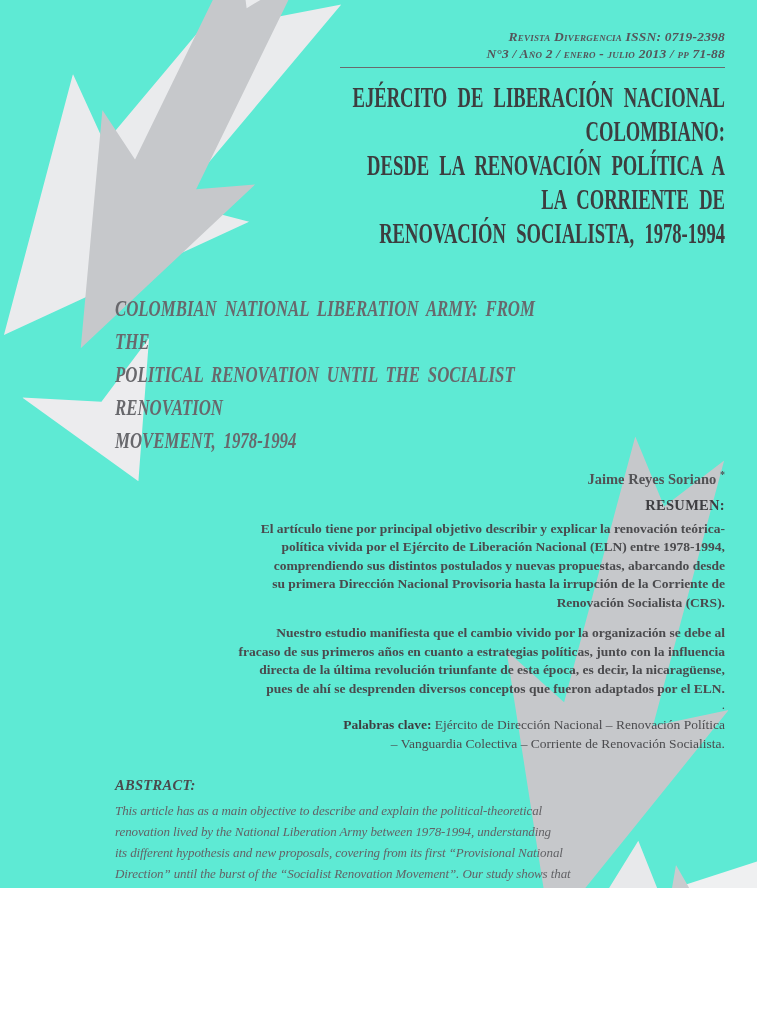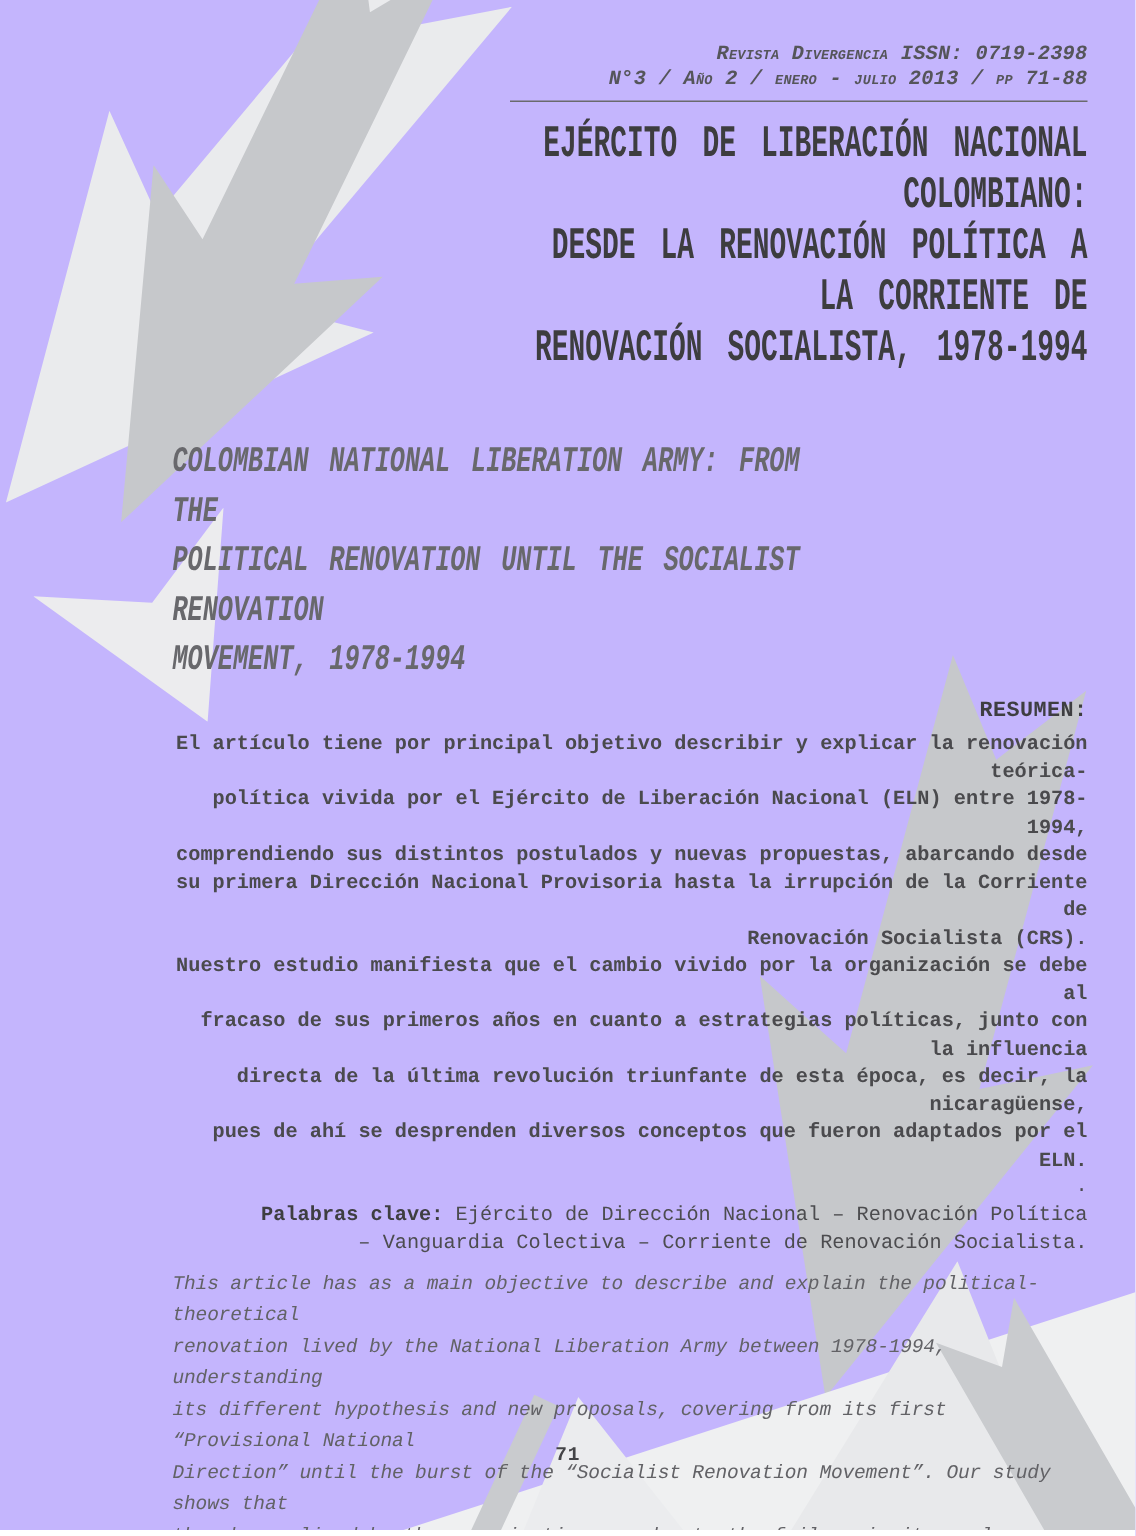--- a/index.html
+++ b/index.html
@@ -1,21 +1,21 @@
 <!DOCTYPE html>
 <html><head>
 <meta charset="utf-8">
 <style>
   html,body{margin:0;padding:0;background:#ffffff;}
   .page{
     position:relative;
-    width:757px;height:1020px;
-    background:#c4b5fd;
+    width:757px;height:888px;
+    background:#5eead4;
     overflow:hidden;
-    font-family:Liberation Mono, monospace;
+    font-family:Liberation Serif, serif;
   }
   
   .bg{position:absolute;inset:0;z-index:0;}
   .arrow{
     position:absolute;
     clip-path:polygon(30% 0, 50% 12%, 70% 0, 70% 55%, 100% 48%, 50% 100%, 0 48%, 30% 55%);
   }
   .chev{
     position:absolute;
     clip-path:polygon(0 0, 50% 30%, 100% 0, 50% 100%);
@@ -47,21 +47,21 @@
   .title-en{
     margin:42px 0 0 0;text-align:left;font-style:italic;font-weight:bold;color:#68686c;
     font-size:24px;line-height:33px;word-spacing:.22em;
     transform:scaleX(.70);transform-origin:0 0;white-space:pre-line;
   }
   .author{margin-top:12px;text-align:right;font-weight:bold;font-size:14.5px;color:#525255;}
   .author sup{font-size:10px;color:#525255;}
   .sec-h-right{margin-top:9px;text-align:right;font-weight:bold;font-size:14.5px;color:#3e3e41;letter-spacing:.3px;}
   .res-p{margin:6px 0 0 0;text-align:right;font-weight:bold;color:#4a4a4d;
     font-size:13.5px;line-height:18.5px;white-space:pre-line;}
-  .res-p2{margin-top:0;}
+  .res-p2{margin-top:12px;}
   .dot-line{margin:0;text-align:right;font-size:13px;line-height:14px;color:#4a4a4d;}
   .palabras{margin:4px 0 0 0;text-align:right;font-size:13.5px;line-height:18.5px;color:#4c4c4f;white-space:pre-line;}
   .palabras b{font-weight:bold;color:#3e3e41;}
   .abstract-h{margin-top:24px;text-align:left;font-weight:bold;font-style:italic;
     font-size:14.5px;color:#4a4a4d;letter-spacing:.3px;}
   .abstract-body{margin:6px 0 0 0;text-align:left;font-style:italic;color:#626266;
     font-size:13px;line-height:21px;letter-spacing:-.1px;white-space:pre-line;}
   .keywords{margin:14px 0 0 0;text-align:left;font-style:italic;color:#5b5b5f;
     font-size:13px;line-height:20px;white-space:pre-line;}
   .keywords b{font-weight:bold;color:#48484b;}
@@ -94,37 +94,39 @@
     <div class="header-rule"></div>
 
     <h1 class="title-es">EJÉRCITO DE LIBERACIÓN NACIONAL COLOMBIANO:
 DESDE LA RENOVACIÓN POLÍTICA A LA CORRIENTE DE
 RENOVACIÓN SOCIALISTA, 1978-1994</h1>
 
     <h2 class="title-en">COLOMBIAN NATIONAL LIBERATION ARMY: FROM THE
 POLITICAL RENOVATION UNTIL THE SOCIALIST RENOVATION
 MOVEMENT, 1978-1994</h2>
 
+    <div class="author"><span>Jaime Reyes Soriano</span> <sup>*</sup></div>
 
     <div class="sec-h-right">RESUMEN:</div>
 
     <p class="res-p">El artículo tiene por principal objetivo describir y explicar la renovación teórica-
 política vivida por el Ejército de Liberación Nacional (ELN) entre 1978-1994,
 comprendiendo sus distintos postulados y nuevas propuestas, abarcando desde
 su primera Dirección Nacional Provisoria hasta la irrupción de la Corriente de
 Renovación Socialista (CRS).</p>
     <p class="res-p res-p2">Nuestro estudio manifiesta que el cambio vivido por la organización se debe al
 fracaso de sus primeros años en cuanto a estrategias políticas, junto con la influencia
 directa de la última revolución triunfante de esta época, es decir, la nicaragüense,
 pues de ahí se desprenden diversos conceptos que fueron adaptados por el ELN.</p>
     <p class="dot-line">.</p>
 
     <p class="palabras"><b>Palabras clave:</b> <span>Ejército de Dirección Nacional – Renovación Política
 – Vanguardia Colectiva – Corriente de Renovación Socialista.</span></p>
 
+    <div class="abstract-h">ABSTRACT:</div>
     <p class="abstract-body">This article has as a main objective to describe and explain the political-theoretical
 renovation lived by the National Liberation Army between 1978-1994, understanding
 its different hypothesis and new proposals, covering from its first “Provisional National
 Direction” until the burst of the “Socialist Renovation Movement”. Our study shows that
 the change lived by the organization was due to the failure in its early years regarding
 political strategies, along with the direct influence of the last triumphant revolution of this
 period, in other words, the Nicaraguan revolution, since different concepts appear in that
 period, which were adapted by the National Liberation Army.</p>
 
     <p class="keywords"><b>Nacional:</b> <span>National Liberation Army – political renovation

